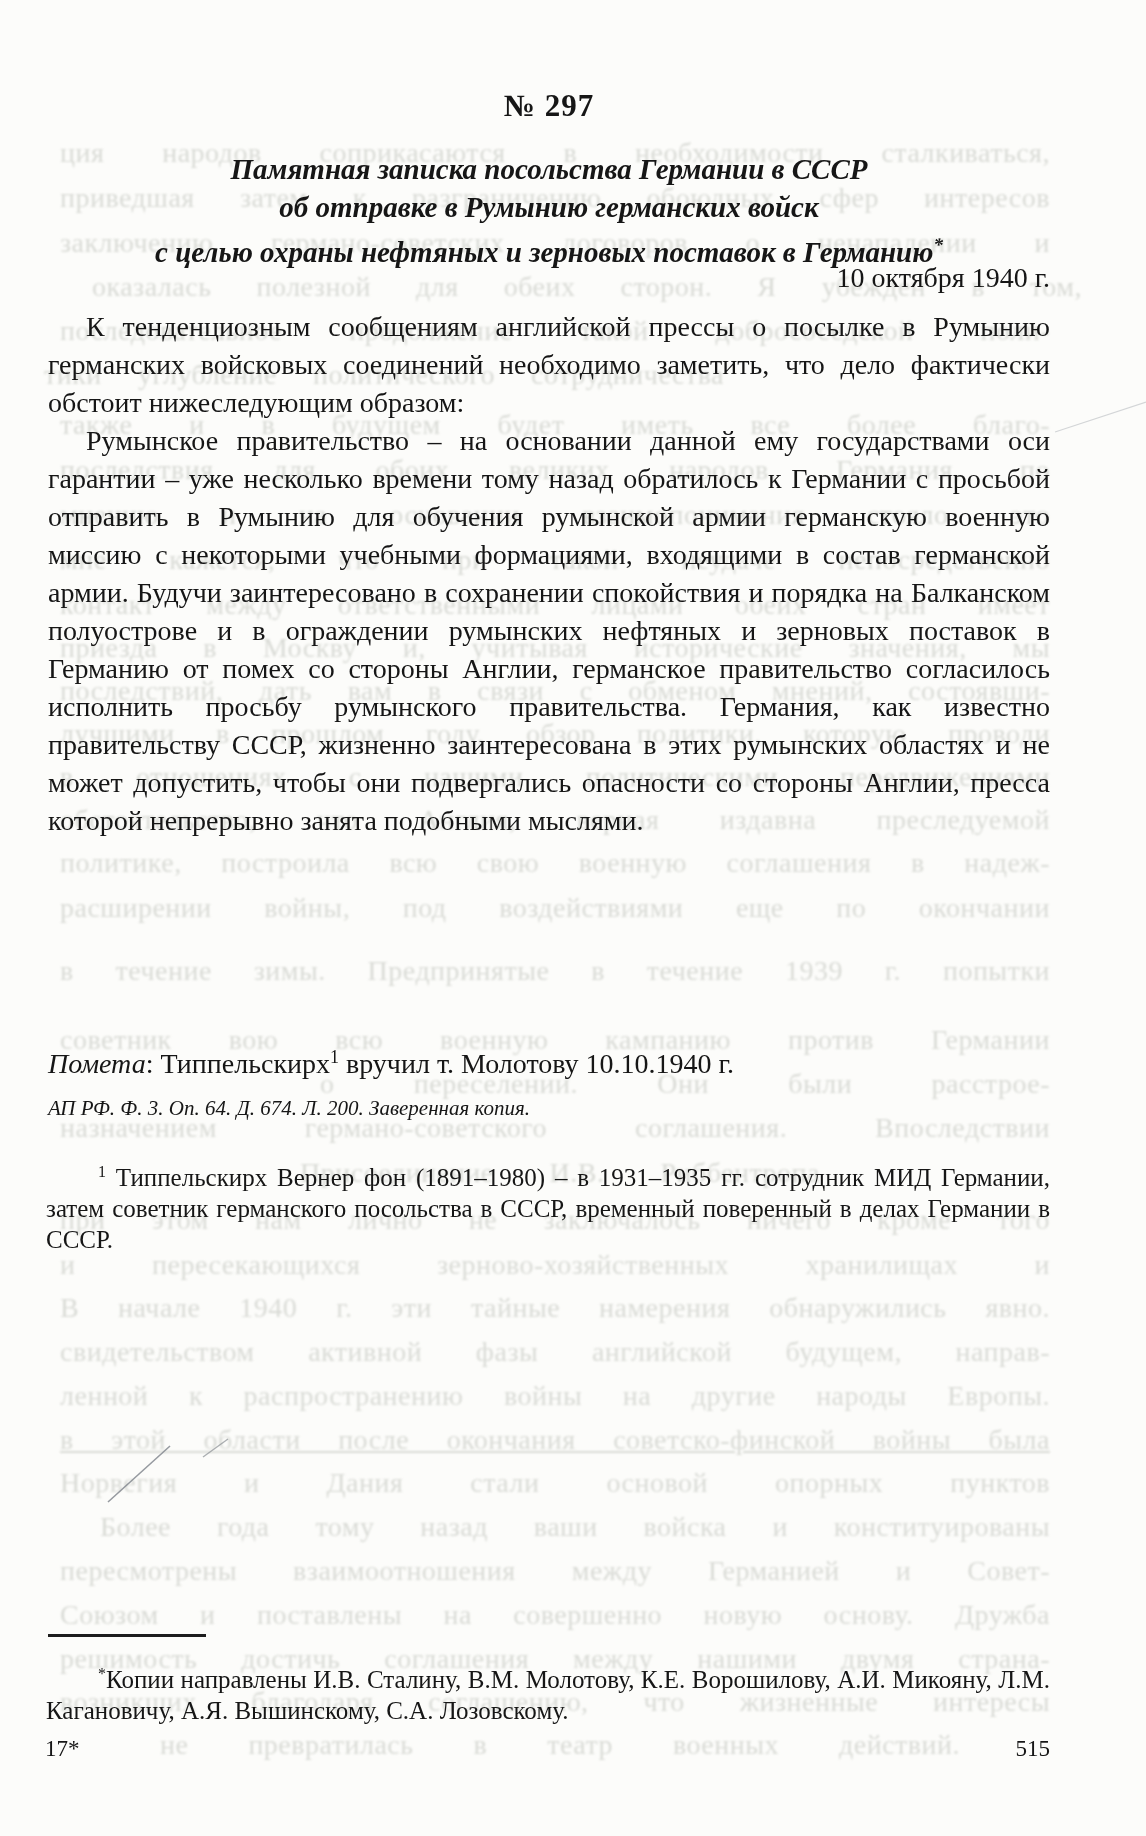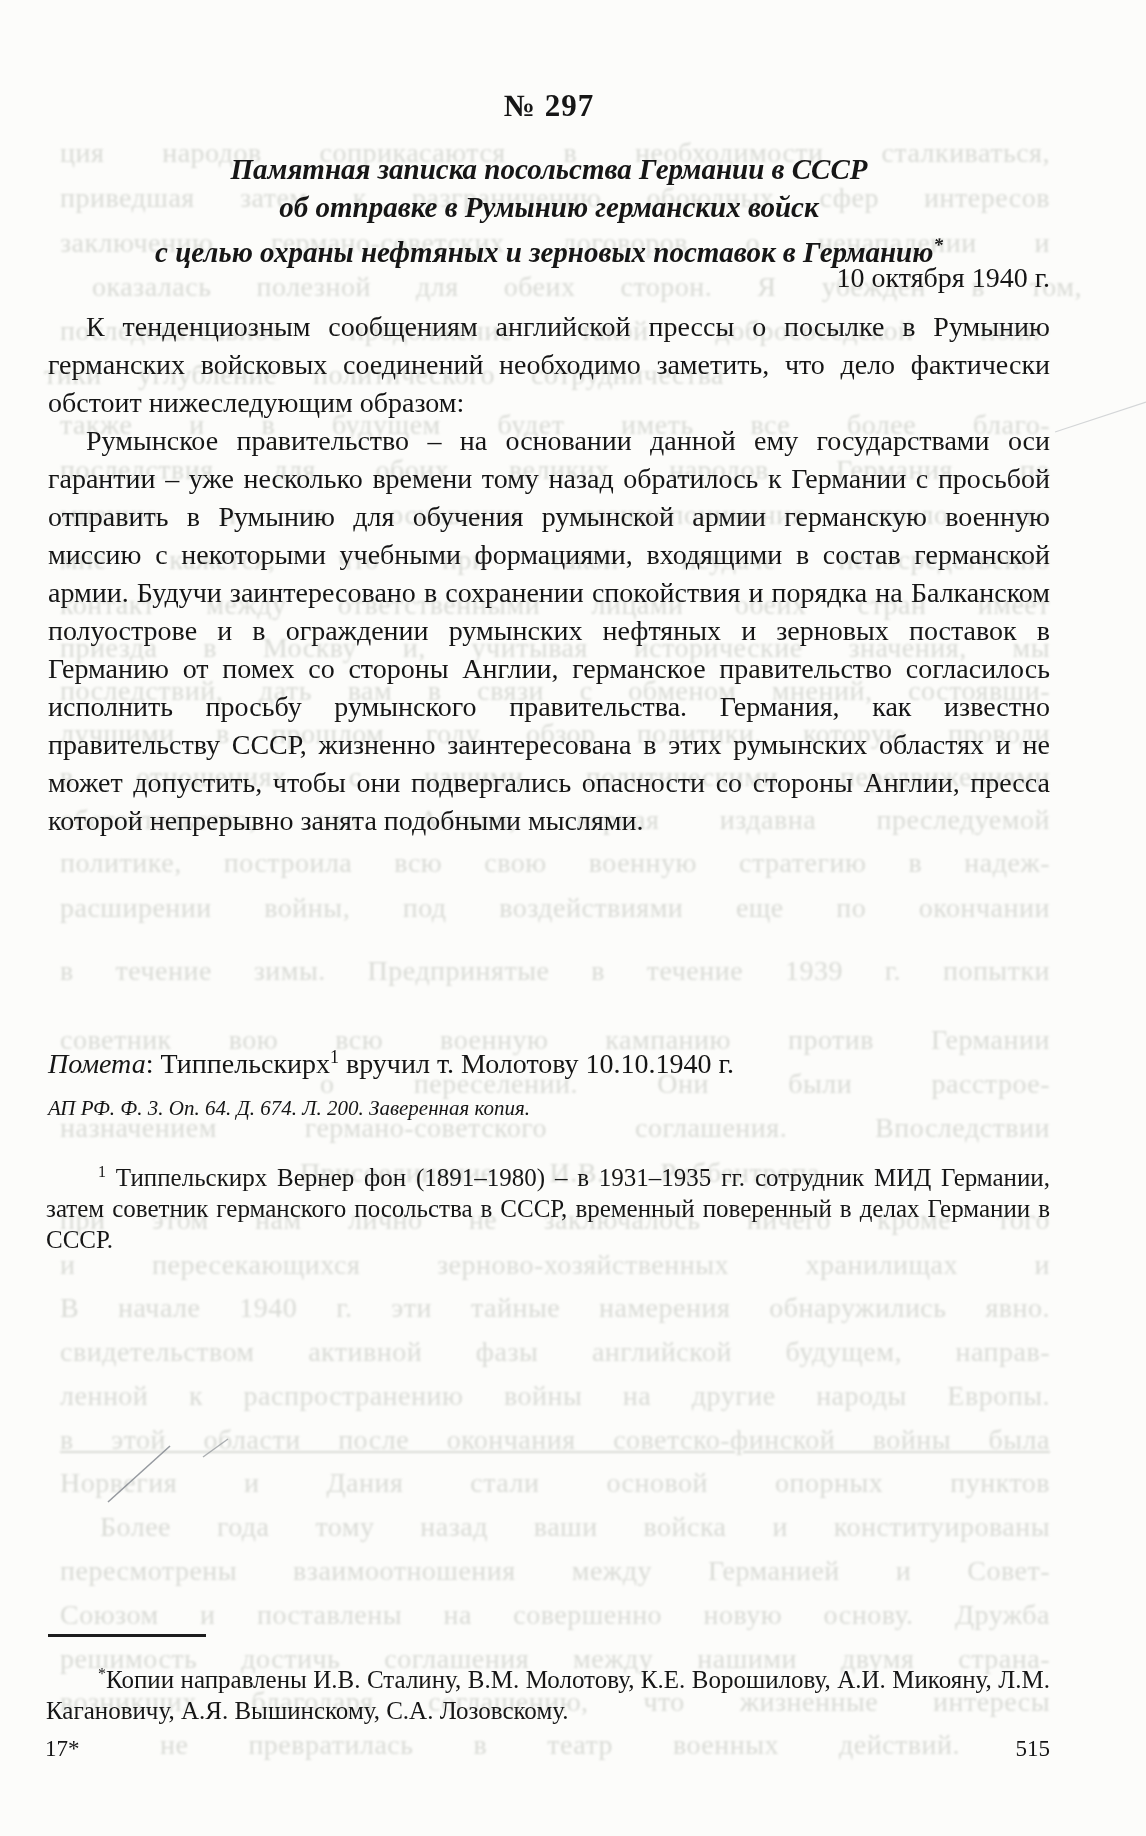--- a/index.html
+++ b/index.html
@@ -97,21 +97,21 @@
       <div class="ghost-line stretch" style="top: 410px; left: 60px; width: 990px;">также и в будущем будет иметь все более благо-</div>
       <div class="ghost-line stretch" style="top: 455px; left: 60px; width: 990px;">последствия для обоих великих народов. Германия, по</div>
       <div class="ghost-line stretch" style="top: 500px; left: 60px; width: 990px;">мнению и на основании взаимопонимания стояло это</div>
       <div class="ghost-line stretch" style="top: 545px; left: 60px; width: 990px;">мне кажется, что при такой неудаче непосредственно</div>
       <div class="ghost-line stretch" style="top: 590px; left: 60px; width: 990px;">контакт между ответственными лицами обеих стран имеет</div>
       <div class="ghost-line stretch" style="top: 633px; left: 60px; width: 990px;">приезда в Москву и, учитывая исторические значения, мы</div>
       <div class="ghost-line stretch" style="top: 676px; left: 60px; width: 990px;">последствий, дать вам в связи с обменом мнений, состоявши-</div>
       <div class="ghost-line stretch" style="top: 719px; left: 60px; width: 990px;">лучшими в прошлом году, обзор политики, которую проводи</div>
       <div class="ghost-line stretch" style="top: 762px; left: 60px; width: 990px;">в отношениях с нашими политическими передвижениями</div>
       <div class="ghost-line stretch" style="top: 805px; left: 60px; width: 990px;">обстоятельство, что Англия, верная издавна преследуемой</div>
-      <div class="ghost-line stretch" style="top: 848px; left: 60px; width: 990px;">политике, построила всю свою военную стратегию в надеж-</div>
+      <div class="ghost-line stretch" style="top: 848px; left: 60px; width: 990px;">политике, построила всю свою военную соглашения в надеж-</div>
       <div class="ghost-line stretch" style="top: 893px; left: 60px; width: 990px;">расширении войны, под воздействиями еще по окончании</div>
       <div class="ghost-line stretch" style="top: 956px; left: 60px; width: 990px;">в течение зимы. Предпринятые в течение 1939 г. попытки</div>
       <div class="ghost-line stretch" style="top: 1025px; left: 60px; width: 990px;">советник вою всю военную кампанию против Германии</div>
       <div class="ghost-line stretch" style="top: 1069px; left: 320px; width: 730px;">о переселении. Они были расстрое-</div>
       <div class="ghost-line stretch" style="top: 1113px; left: 60px; width: 990px;">назначением германо-советского соглашения. Впоследствии</div>
       <div class="ghost-line stretch" style="top: 1158px; left: 300px; width: 520px;">Присоединение И.В. Риббентропа</div>
       <div class="ghost-line stretch" style="top: 1205px; left: 60px; width: 990px;">при этом нам лично не заключалось ничего кроме того</div>
       <div class="ghost-line stretch" style="top: 1250px; left: 60px; width: 990px;">и пересекающихся зерново-хозяйственных хранилищах и</div>
       <div class="ghost-line stretch" style="top: 1293px; left: 60px; width: 990px;">В начале 1940 г. эти тайные намерения обнаружились явно.</div>
       <div class="ghost-line stretch" style="top: 1337px; left: 60px; width: 990px;">свидетельством активной фазы английской будущем, направ-</div>

